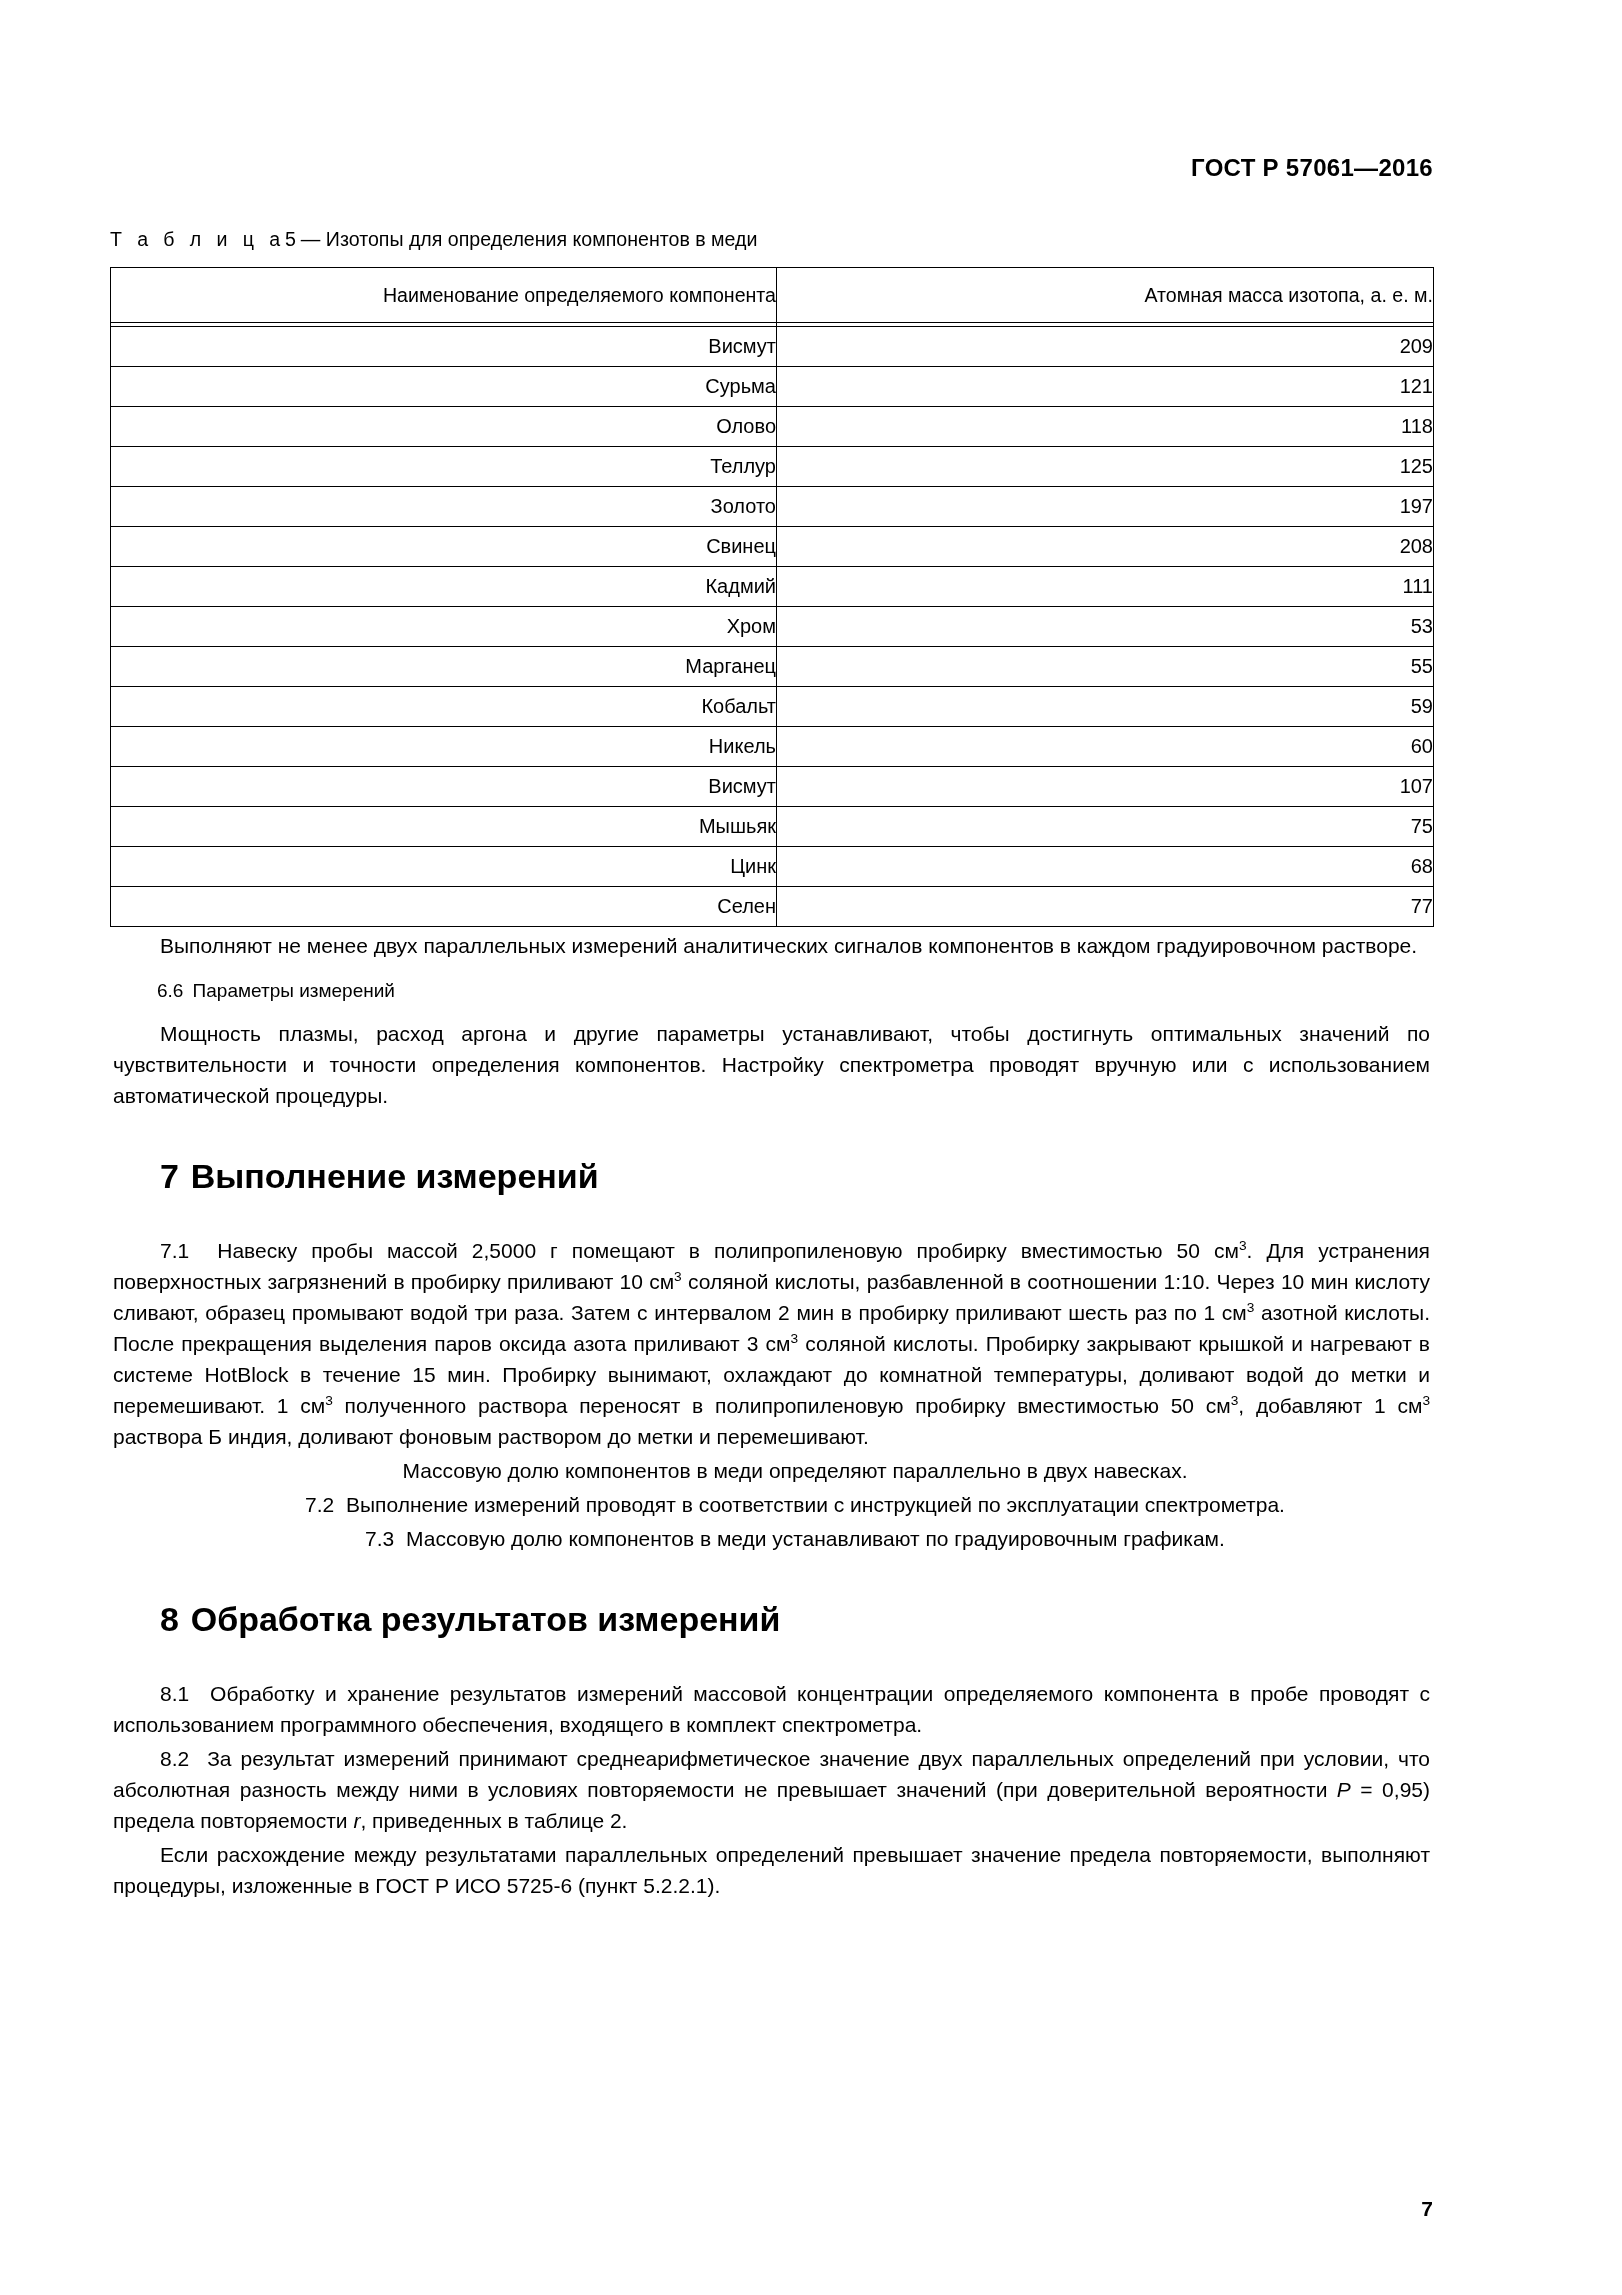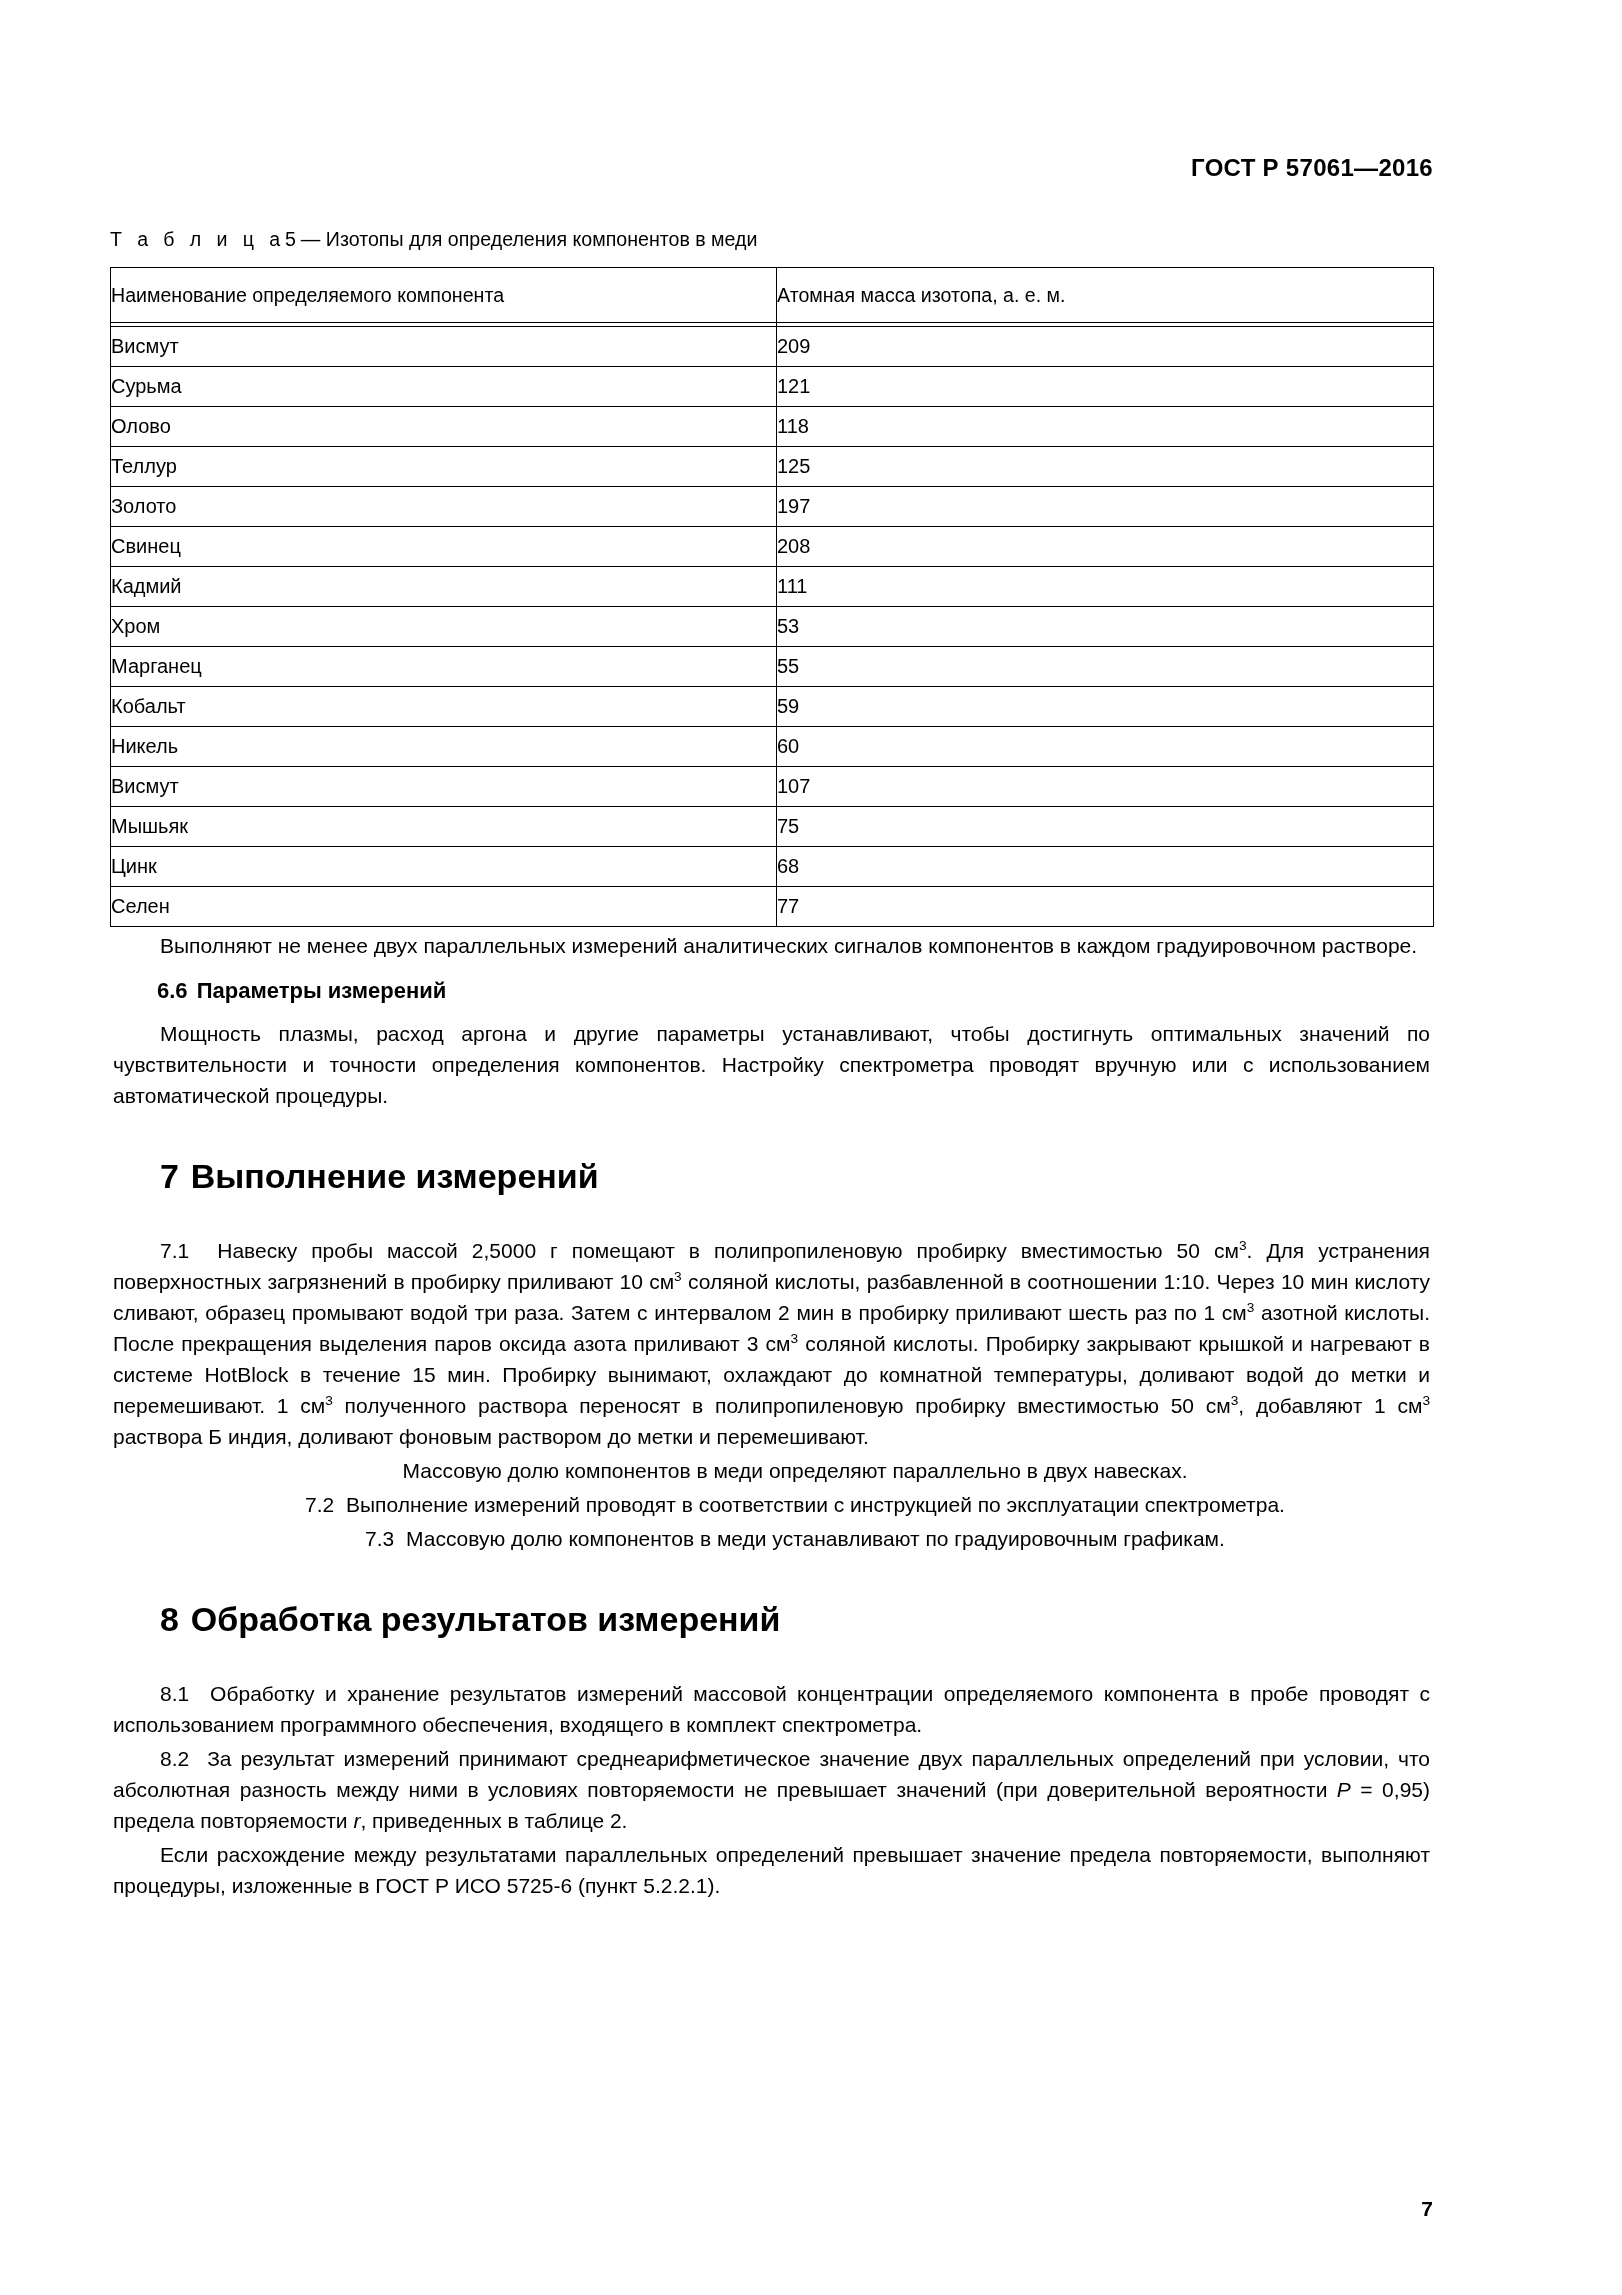--- a/index.html
+++ b/index.html
@@ -61,21 +61,21 @@
   }
   table.isotopes col.c1 { width: 666px; }
   table.isotopes col.c2 { width: 657px; }
 
   table.isotopes th,
   table.isotopes td {
     border-left: 1.3px solid #000;
     border-right: 1.3px solid #000;
     border-top: 1.3px solid #000;
     border-bottom: 1.3px solid #000;
-    text-align: left;
+    text-align: right;
     vertical-align: middle;
     padding: 0;
     font-weight: normal;
   }
   table.isotopes thead th {
     height: 54px;
     border-bottom: 1.3px solid #000;
     font-size: 19.6px;
   }
   table.isotopes thead tr.rule-row td {
@@ -97,23 +97,23 @@
     font-size: 21px;
     line-height: 31px;
     margin: 3px;
     text-align: justify;
     text-indent: 47px;
     hyphens: manual;
   }
   p.tight { text-align: center; }
 
   h3.sub {
-    font-size: 22px;
+    font-size: 19px;
     line-height: 31px;
-    font-weight: bold;
+    font-weight: normal;
     margin: 14.4px 0 11.8px 0;
     text-indent: 47px;
   }
   h3.sub .num { margin-right: 9.2px; }
 
   h2.section {
     font-size: 34px;
     line-height: 34px;
     font-weight: bold;
     margin: 48px 0 42px 0;

